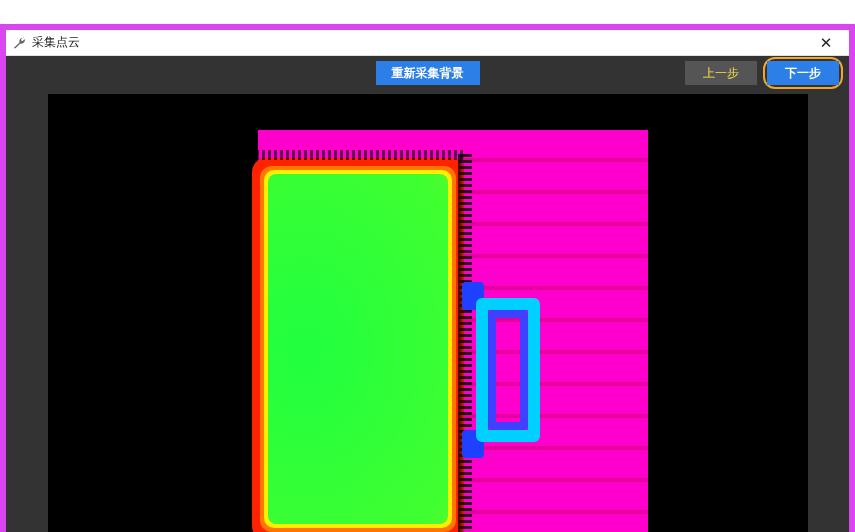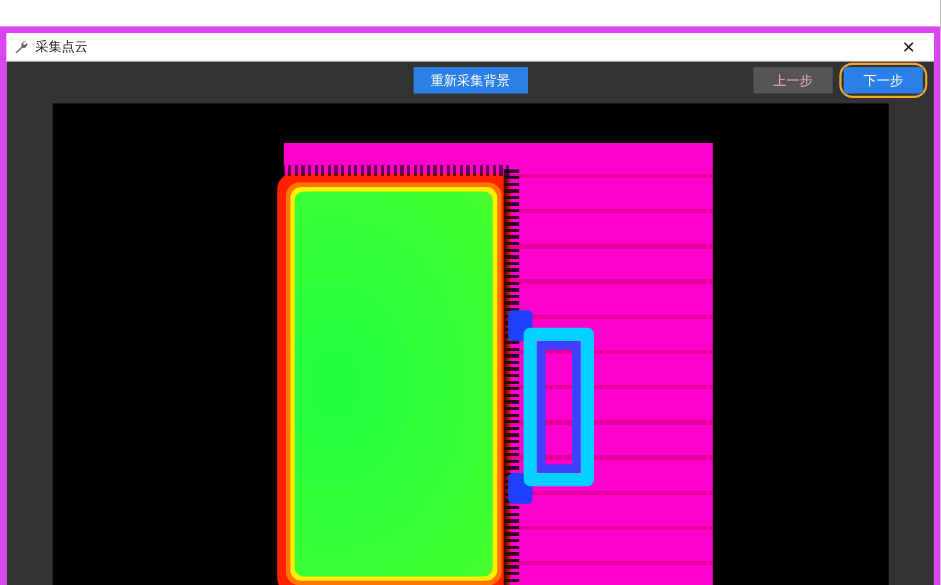--- a/index.html
+++ b/index.html
@@ -4,22 +4,22 @@
 <style>
   * { margin: 0; padding: 0; box-sizing: border-box; }
   html, body { width: 855px; height: 532px; font-family: "Microsoft YaHei", Arial, sans-serif; background: #fff; overflow: hidden; }
   .window { width: 855px; height: 532px; border: 6px solid #d946ef; display: flex; flex-direction: column; background: #fff; margin-top: 24px; }
   .titlebar { height: 26px; background: #fff; display: flex; align-items: center; padding: 0 2px 0 6px; border-bottom: 1px solid #e0e0e0; }
   .titlebar .icon { width: 14px; height: 14px; margin-right: 6px; display: flex; align-items: center; justify-content: center; }
   .titlebar .title { font-size: 12px; color: #222; flex: 1; }
   .titlebar .close { width: 42px; height: 26px; display: flex; align-items: center; justify-content: center; font-size: 15px; color: #222; cursor: pointer; }
   .toolbar { height: 34px; background: #333333; display: flex; align-items: center; justify-content: center; position: relative; }
   .toolbar .btn { height: 24px; min-width: 72px; font-size: 12px; border: none; cursor: pointer; display: flex; align-items: center; justify-content: center; padding: 0 16px; }
-  .btn-primary { background: #2d7fe8; color: #fff; }
-  .btn-secondary { background: #555555; color: #f9a8d4; }
+  .btn-primary { background: #2d7fe8; color: #fff; font-weight: bold; }
+  .btn-secondary { background: #555555; color: #fde047; }
   .toolbar .right-group { position: absolute; right: 6px; display: flex; gap: 6px; align-items: center; }
   .highlight-box { border: 2px solid #f5a623; padding: 2px; border-radius: 12px; }
   .content { flex: 1; background: #333333; display: flex; align-items: flex-start; justify-content: center; padding: 4px 0 0 0; overflow: hidden; }
   .viewport { background: #000; width: 760px; height: 465px; position: relative; overflow: hidden; }
   .depth-scene { position: absolute; left: 210px; top: 36px; width: 390px; height: 429px; }
   
   .stripes { position: absolute; inset: 0; background: repeating-linear-gradient(
       to bottom,
       #ff00cc 0px, #ff00cc 28px,
       #e5009e 28px, #e5009e 32px

